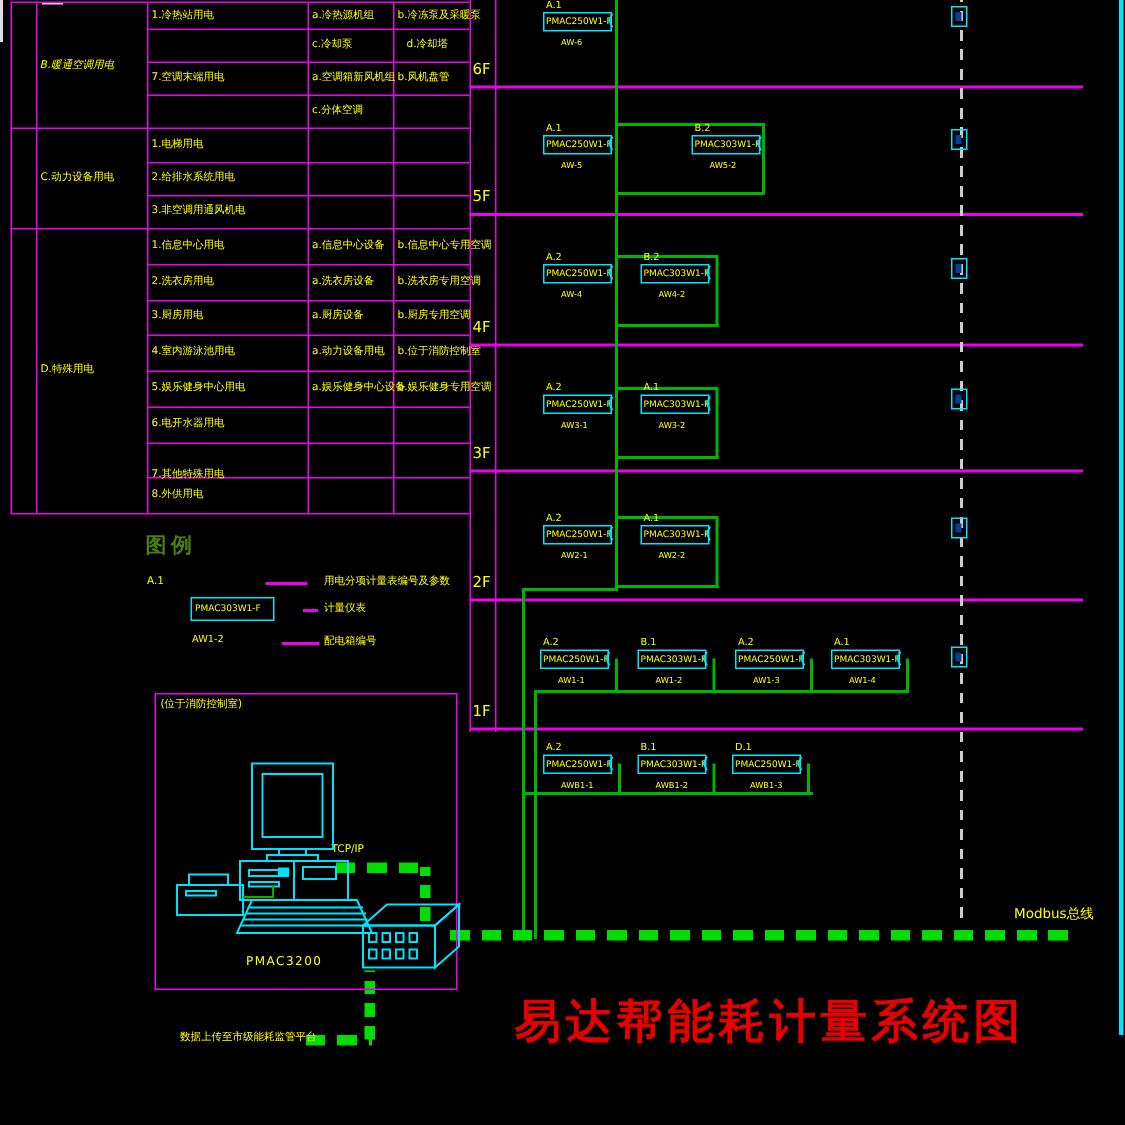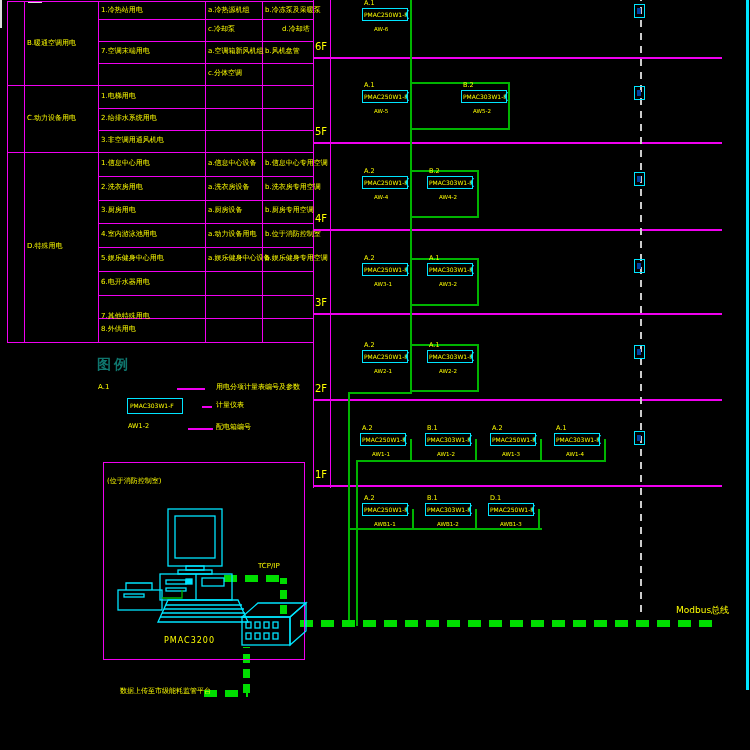--- a/index.html
+++ b/index.html
@@ -47,26 +47,26 @@
       <div class="gl" style="left: 98px; top: 63px; width: 215px; height: 1px;"></div>
       <div class="gl" style="left: 98px; top: 108px; width: 215px; height: 1px;"></div>
       <div class="gl" style="left: 98px; top: 130px; width: 215px; height: 1px;"></div>
       <div class="gl" style="left: 98px; top: 175.75px; width: 215px; height: 1px;"></div>
       <div class="gl" style="left: 98px; top: 199.5px; width: 215px; height: 1px;"></div>
       <div class="gl" style="left: 98px; top: 223.25px; width: 215px; height: 1px;"></div>
       <div class="gl" style="left: 98px; top: 247px; width: 215px; height: 1px;"></div>
       <div class="gl" style="left: 98px; top: 270.75px; width: 215px; height: 1px;"></div>
       <div class="gl" style="left: 98px; top: 294.5px; width: 215px; height: 1px;"></div>
       <div class="gl" style="left: 98px; top: 318.25px; width: 215px; height: 1px;"></div>
-      <div class="cell" style="left: 27px; top: 39.5px;">B.暖通空调用电</div>
+      <div class="cell" style="left: 27px; top: 39.5px; font-style: italic;">B.暖通空调用电</div>
       <div class="cell" style="left: 101px; top: 6.5px;">1.冷热站用电</div>
       <div class="cell" style="left: 208px; top: 6.5px;">a.冷热源机组</div>
       <div class="cell" style="left: 265px; top: 6.5px;">b.冷冻泵及采暖泵</div>
       <div class="cell" style="left: 208px; top: 26px;">c.冷却泵</div>
-      <div class="cell" style="left: 282px; top: 26px;">d.冷却塔</div>
+      <div class="cell" style="left: 271px; top: 26px;">d.冷却塔</div>
       <div class="cell" style="left: 101px; top: 48px;">7.空调末端用电</div>
       <div class="cell" style="left: 208px; top: 48px;">a.空调箱新风机组</div>
       <div class="cell" style="left: 265px; top: 48px;">b.风机盘管</div>
       <div class="cell" style="left: 208px; top: 70px;">c.分体空调</div>
       <div class="cell" style="left: 27px; top: 114.5px;">C.动力设备用电</div>
       <div class="cell" style="left: 101px; top: 92.5px;">1.电梯用电</div>
       <div class="cell" style="left: 101px; top: 115px;">2.给排水系统用电</div>
       <div class="cell" style="left: 101px; top: 137px;">3.非空调用通风机电</div>
       <div class="cell" style="left: 27px; top: 243px;">D.特殊用电</div>
       <div class="cell" style="left: 101px; top: 159.875px;">1.信息中心用电</div>
@@ -249,39 +249,39 @@
       </div>
       <div class="ricon" style="left: 634px; top: 345px;">
         <i></i>
       </div>
       <div class="ricon" style="left: 634px; top: 431px;">
         <i></i>
       </div>
     </div>
 
   <div>
-    <div class="ytx" style="left:97px;top:357px;color:#0f766e;font-size:14px;letter-spacing:3px;font-weight:bold;">图例</div>
+    <div class="ytx" style="left:97px;top:357px;color:#4d7c0f;font-size:14px;letter-spacing:3px;font-weight:bold;">图例</div>
     <div class="ytx" style="left:98px;top:384px;font-size:7px;">A.1</div>
     <div class="legend-line" style="left:177px;top:388px;width:28px;"></div>
     <div class="ytx" style="left:216px;top:384px;font-size:7px;">用电分项计量表编号及参数</div>
 
     <div class="abs" style="left:127px;top:398px;width:56px;height:16px;border:1.5px solid #00e5ff;box-sizing:border-box;">
       <span class="ytx" style="left:2px;top:4px;font-size:6px;">PMAC303W1-F</span>
     </div>
     <div class="legend-line" style="left:202px;top:406px;width:10px;"></div>
     <div class="ytx" style="left:216px;top:402px;font-size:7px;">计量仪表</div>
 
     <div class="ytx" style="left:128px;top:423px;font-size:6.5px;">AW1-2</div>
     <div class="legend-line" style="left:188px;top:428px;width:25px;"></div>
     <div class="ytx" style="left:216px;top:424px;font-size:7px;">配电箱编号</div>
   </div>
 
   <div class="abs" style="left:103px;top:462px;width:202px;height:198px;border:1px solid #f000f0;box-sizing:border-box;"></div>
-  <div class="ytx" style="left:107px;top:478px;font-size:7px;">(位于消防控制室)</div>
-  <div class="ytx" style="left:221px;top:563px;font-size:7px;margin-left:37px;">TCP/IP</div>
+  <div class="ytx" style="left:107px;top:466px;font-size:7px;">(位于消防控制室)</div>
+  <div class="ytx" style="left:221px;top:563px;font-size:7px;">TCP/IP</div>
   <div class="ytx" style="left:164px;top:637px;font-size:8px;letter-spacing:1px;">PMAC3200</div>
   <div class="ytx" style="left:120px;top:688px;font-size:7px;">数据上传至市级能耗监管平台</div>
 
   <svg class="abs" style="left:0;top:0;" width="750" height="750" viewBox="0 0 750 750">
     <g stroke="#00e5ff" fill="none" stroke-width="1.3">
 
       <g>
         <rect x="168" y="509" width="54" height="57"></rect>
         <rect x="175" y="516" width="40" height="42"></rect>
         <rect x="186" y="566" width="18" height="4"></rect>
@@ -323,13 +323,14 @@
         <rect x="246" y="633" width="5" height="6"></rect>
           <rect x="255" y="633" width="5" height="6"></rect>
         <rect x="264" y="633" width="5" height="6"></rect>
           <rect x="273" y="633" width="5" height="6"></rect>
       </g>
     </g>
   </svg>
 
   <div class="ytx" style="left:676px;top:606px;font-size:9px;">Modbus总线</div>
 
+  <div class="abs" style="left:343px;top:660px;color:#e60000;font-size:31px;font-weight:900;letter-spacing:3px;white-space:nowrap;">易达帮能耗计量系统图</div>
 </div>
 
 </body></html>

